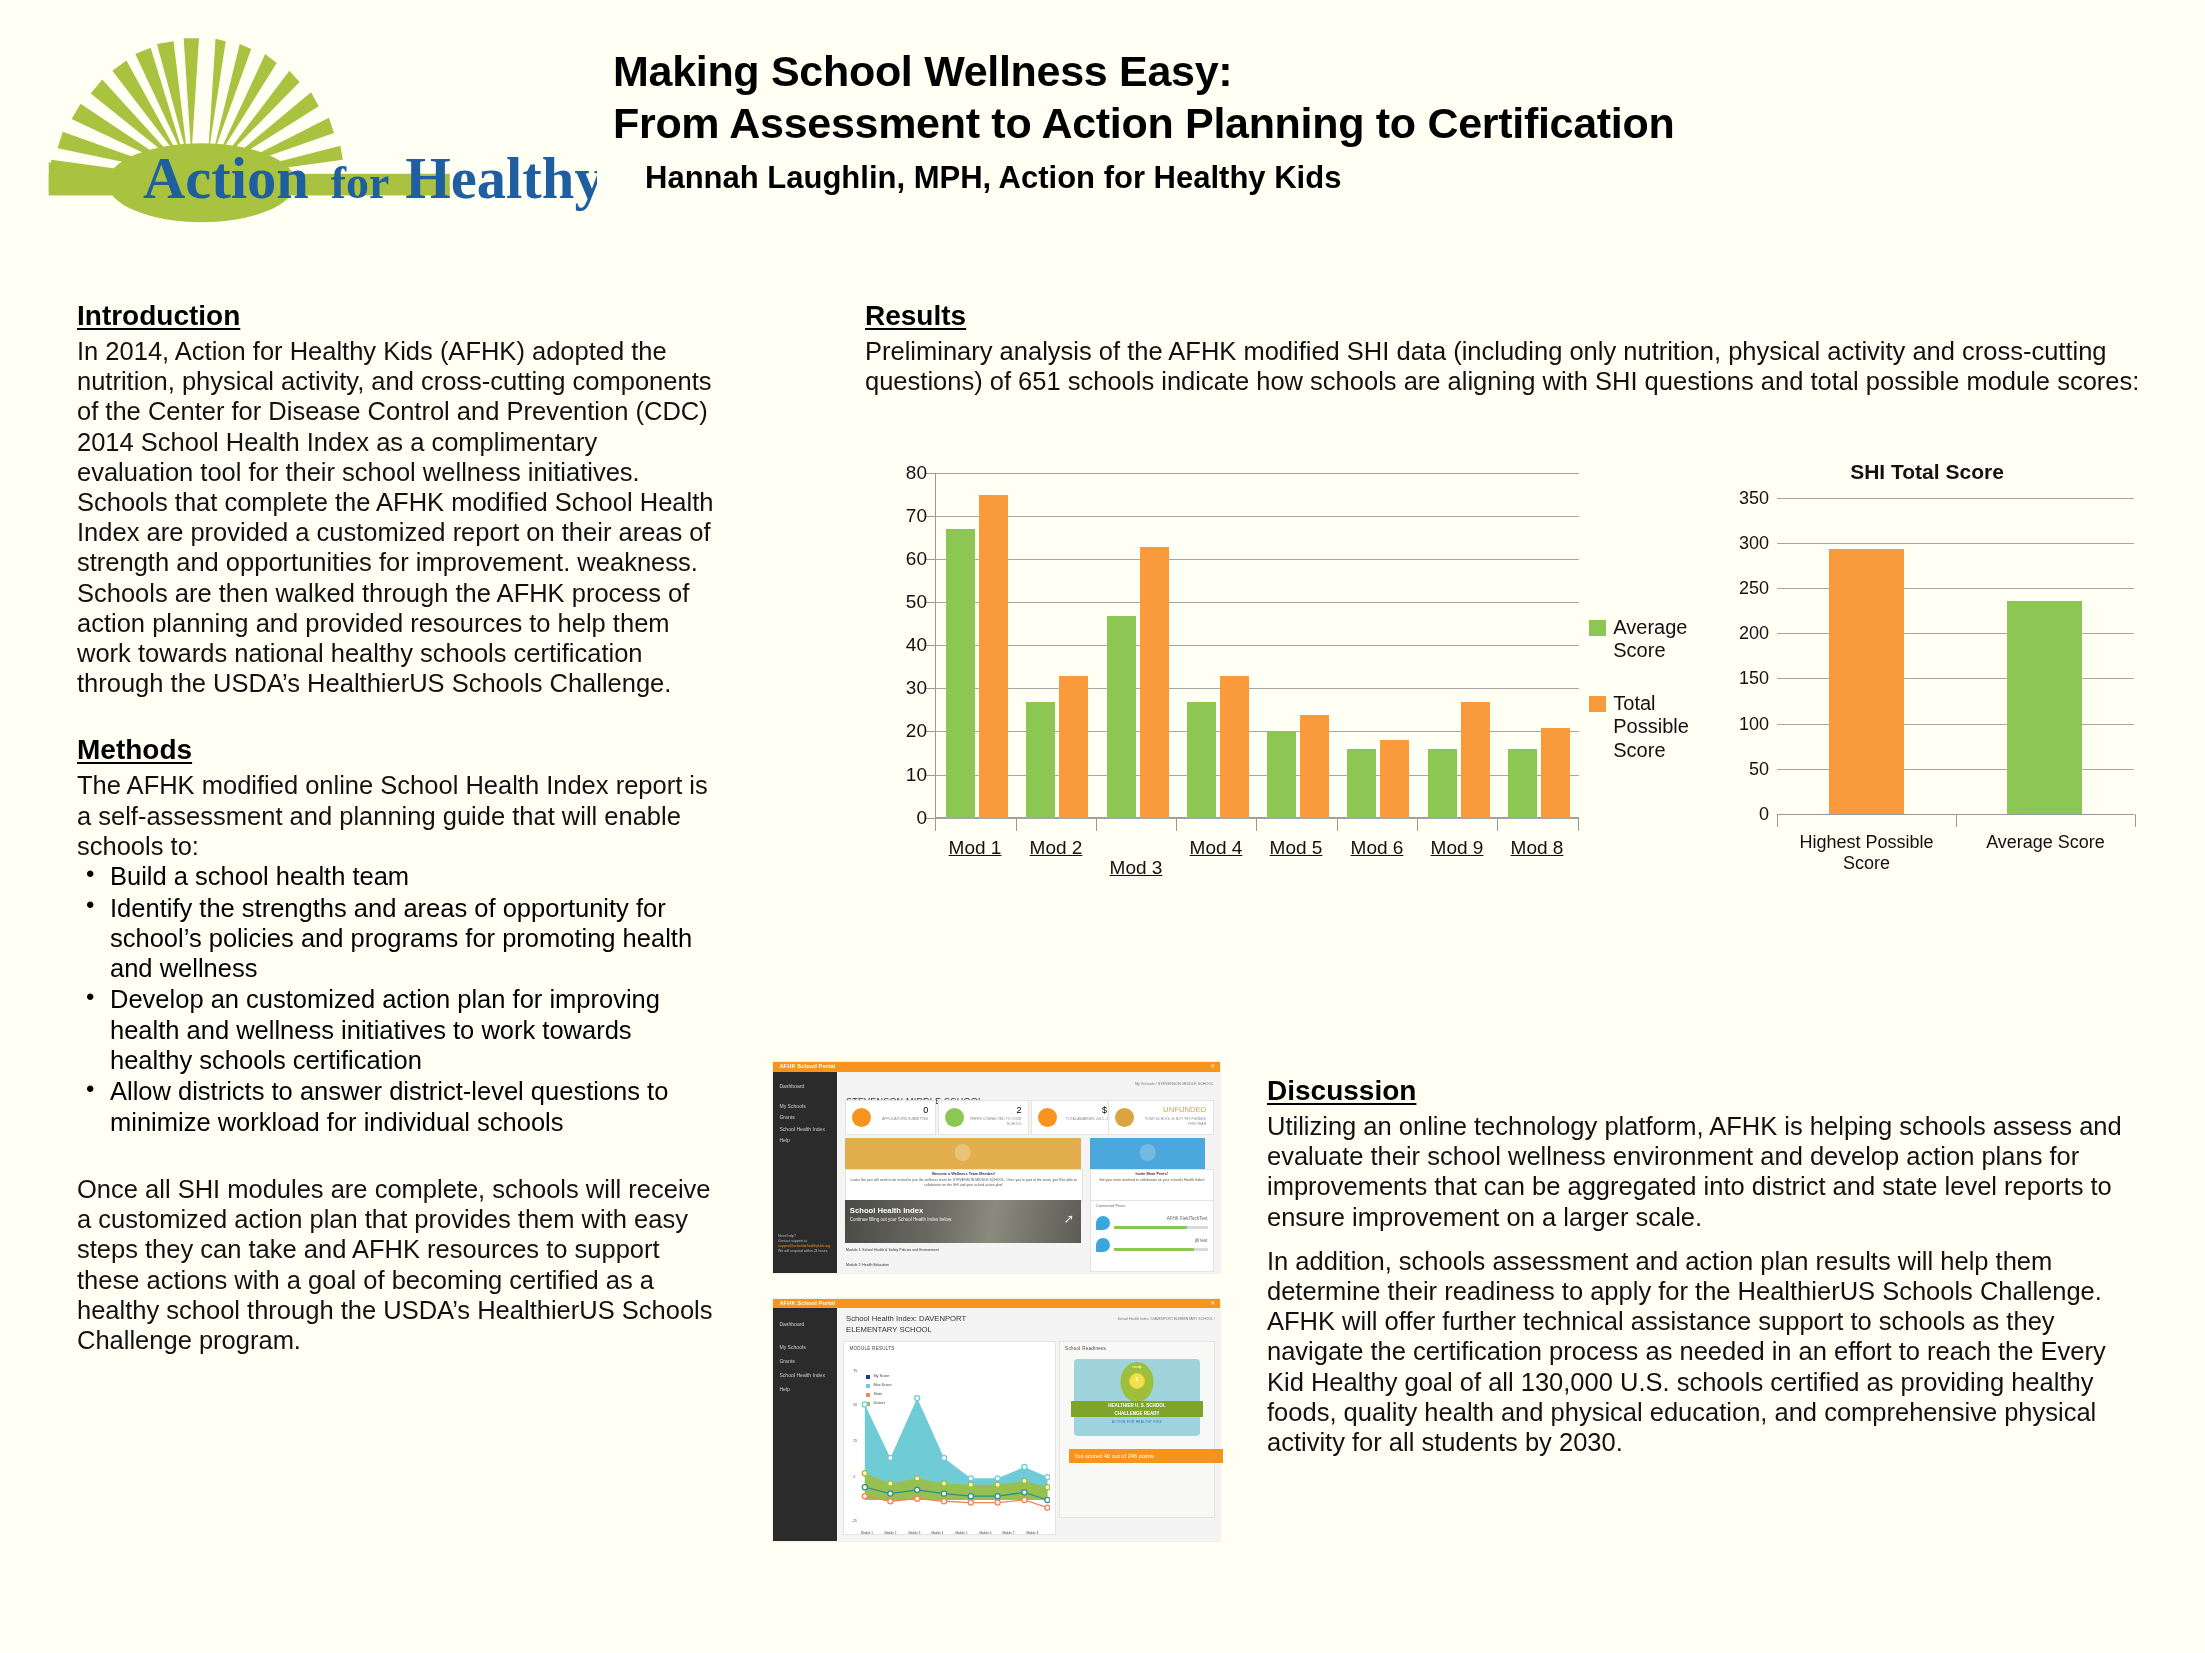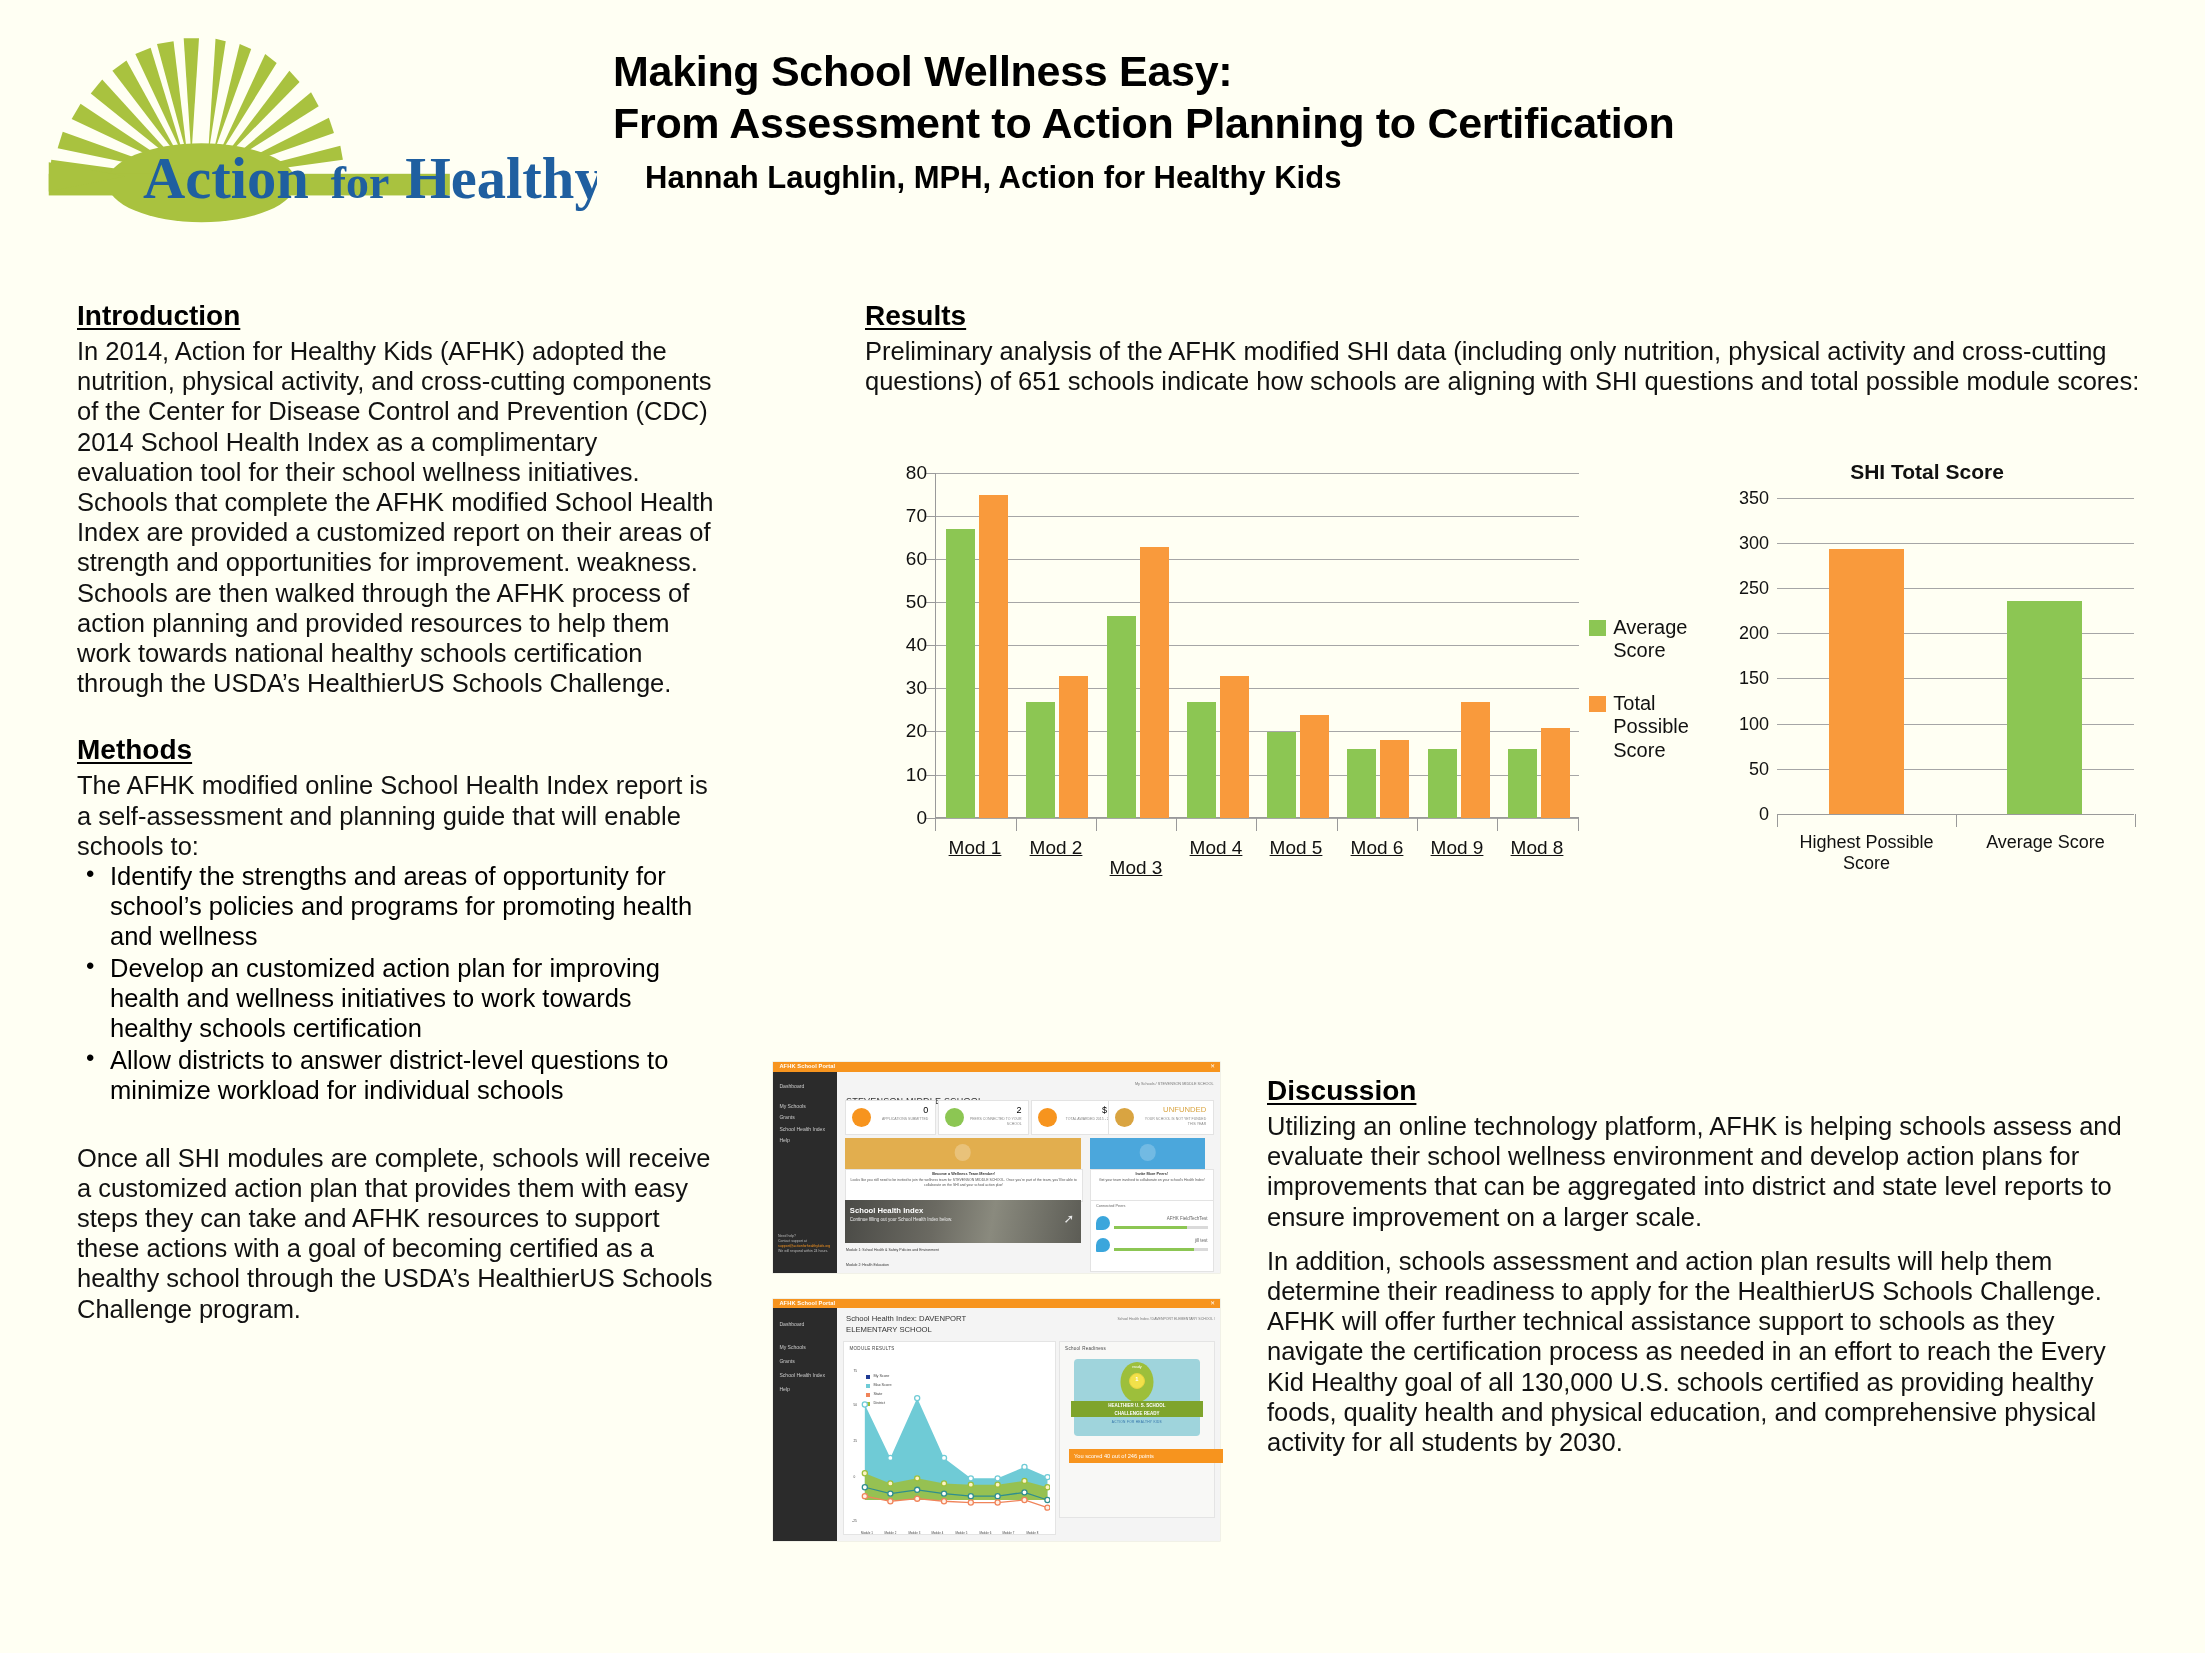--- a/index.html
+++ b/index.html
@@ -210,20 +210,21 @@
 
     <h2 class="sec">Introduction</h2>
     <p class="body">In 2014, Action for Healthy Kids (AFHK) adopted the nutrition, physical activity, and cross-cutting components of the Center for Disease Control and Prevention (CDC) 2014 School Health Index as a complimentary evaluation tool for their school wellness initiatives. Schools that complete the AFHK modified School Health Index are provided a customized report on their areas of strength and opportunities for improvement. weakness. Schools are then walked through the AFHK process of action planning and provided resources to help them work towards national healthy schools certification through the USDA’s HealthierUS Schools Challenge.</p>
 
     <div class="gap-md"></div>
 
     <h2 class="sec">Methods</h2>
     <p class="body">The AFHK modified online School Health Index report is a self-assessment and planning guide that will enable schools to:</p>
 
     <ul class="bullets">
+      <li>Build a school health team</li>
       <li>Identify the strengths and areas of opportunity for school’s policies and programs for promoting health and wellness</li>
       <li>Develop an customized action plan for improving health and wellness initiatives to work towards healthy schools certification</li>
       <li>Allow districts to answer district-level questions to minimize workload for individual schools</li>
     </ul>
 
     <div class="gap-md"></div>
 
     <p class="body">Once all SHI modules are complete, schools will receive a customized action plan that provides them with easy steps they can take and AFHK resources to support these actions with a goal of becoming certified as a healthy school through the USDA’s HealthierUS Schools Challenge program.</p>
   </div>
 

